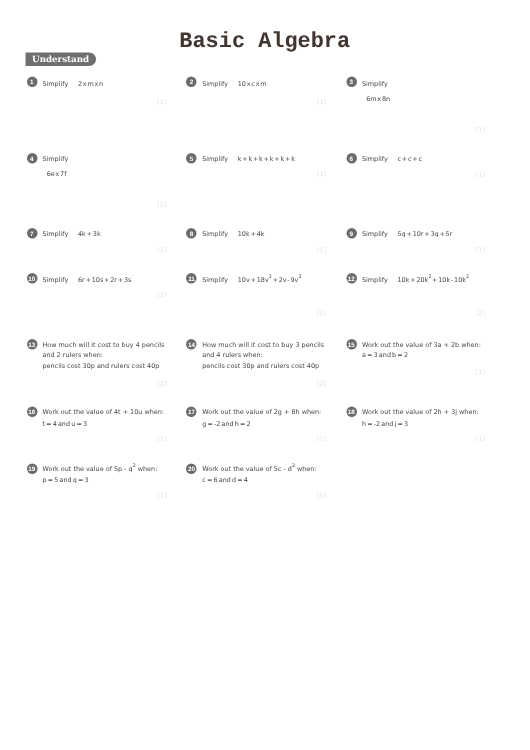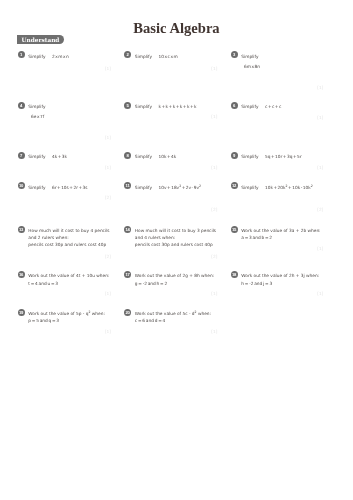--- a/index.html
+++ b/index.html
@@ -1,20 +1,20 @@
 <!DOCTYPE html>
 <html><head>
 <meta charset="utf-8">
 <style>
   html,body{margin:0;padding:0;background:#ffffff;}
   body{width:353px;height:500px;font-family:"DejaVu Sans",sans-serif;}
   .page{position:relative;width:353px;height:500px;overflow:hidden;background:#ffffff;}
 
   .title{position:absolute;left:0;right:0;top:20.1px;text-align:center;
-         font-family:Liberation Serif, serif;font-size:14.6px;font-weight:700;
+         font-family:Liberation Mono, monospace;font-size:14.6px;font-weight:700;
          color:#413531;}
 
   .badge{position:absolute;left:16.9px;top:35.4px;height:9.1px;
          display:inline-flex;align-items:center;justify-content:center;
          background:#6f6f6f;color:#ffffff;
          font-family:"DejaVu Serif",serif;font-weight:700;font-size:5.8px;
          padding:0 4.6px 0 4.5px;border-radius:0 4.6px 4.6px 0;}
 
   .grid{position:absolute;left:0;top:0;width:353px;height:500px;}
   .cell{position:absolute;box-sizing:border-box;}

